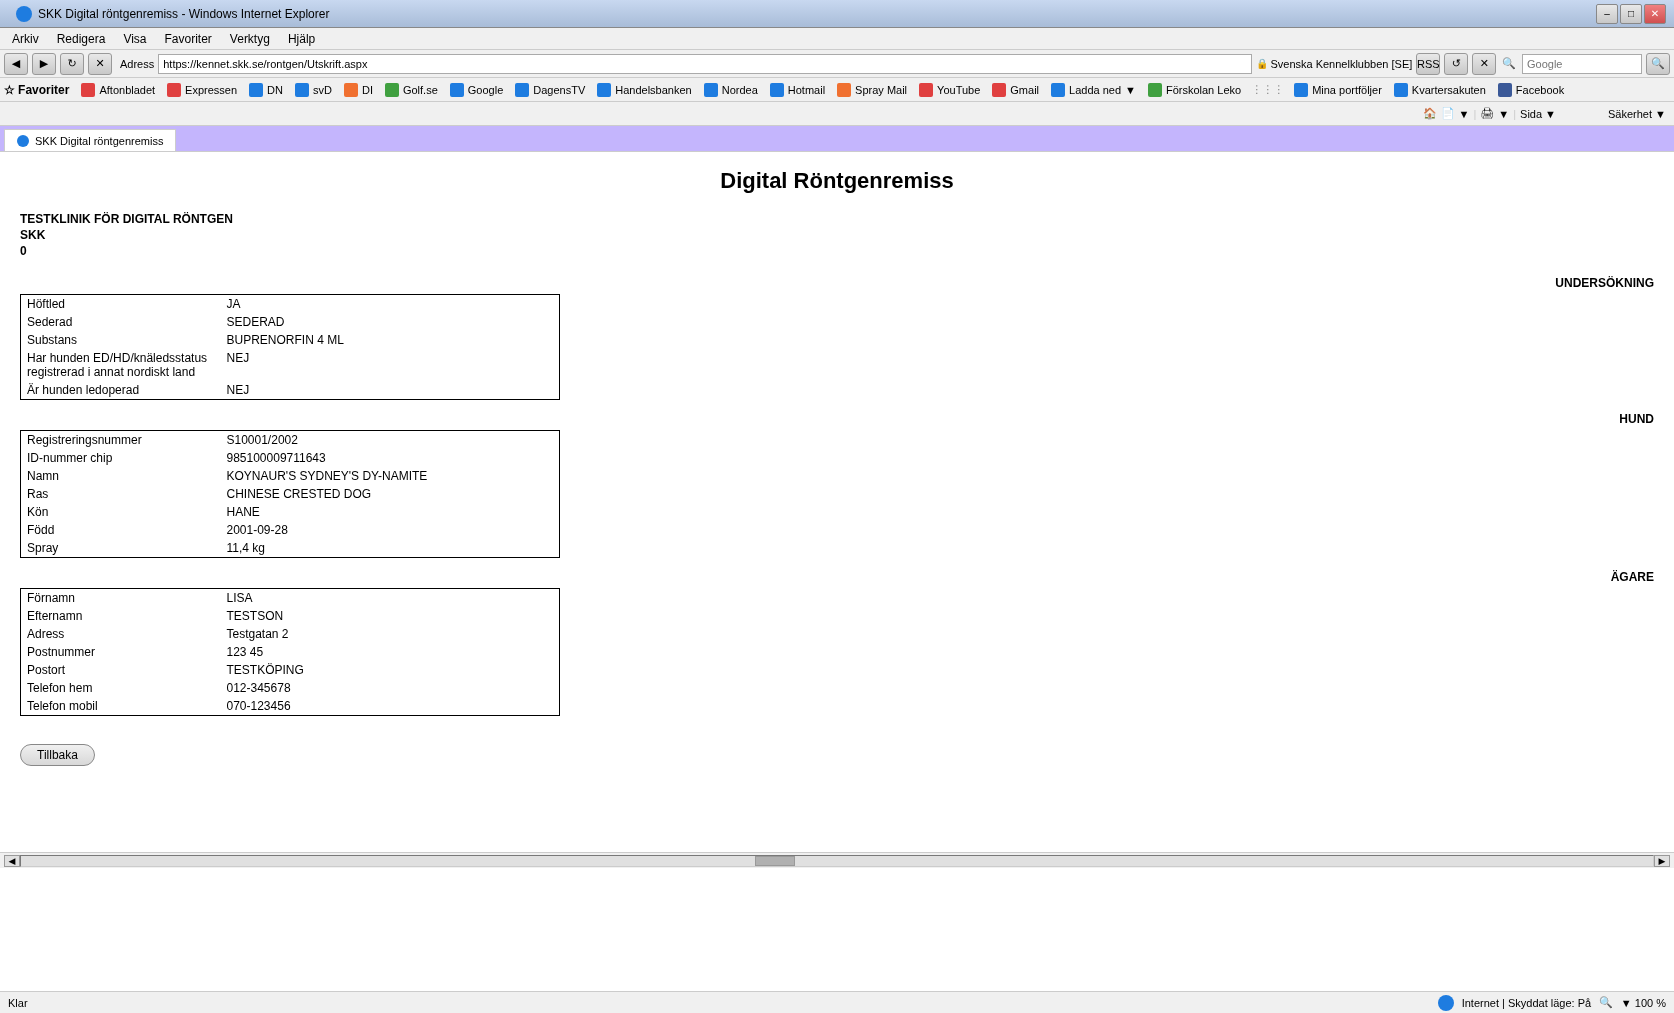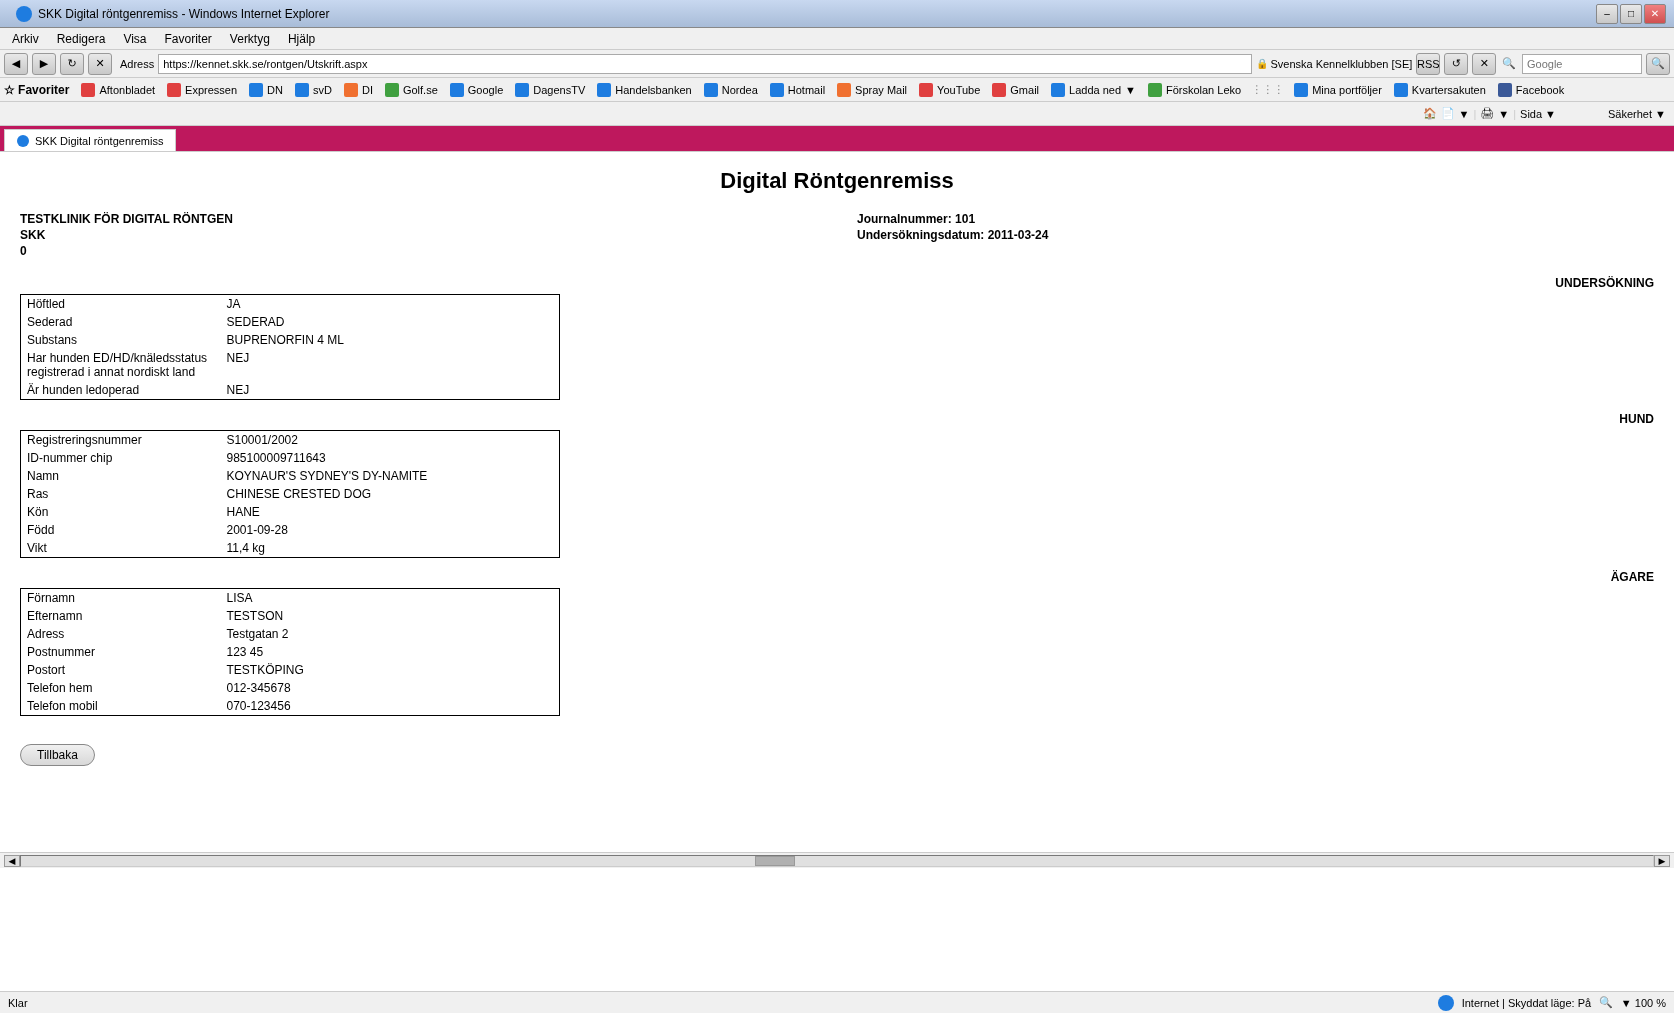--- a/index.html
+++ b/index.html
@@ -132,21 +132,21 @@
       border-radius: 2px;
       display: inline-block;
       flex-shrink: 0;
     }
     .fav-icon.red { background: #e04040; }
     .fav-icon.green { background: #40a040; }
     .fav-icon.orange { background: #f07030; }
 
     
     .tab-bar {
-      background: #be185d;
+      background: #c4b5fd;
       height: 26px;
       display: flex;
       align-items: flex-end;
       padding: 0 4px;
       border-bottom: 1px solid #ccc;
     }
     .tab {
       background: white;
       border: 1px solid #ccc;
       border-bottom: none;
@@ -434,30 +434,20 @@
 <div class="content-area">
   <h1 class="page-title">Digital Röntgenremiss</h1>
 
   <div class="clinic-info">
     <div class="clinic-info-grid">
       <div class="clinic-left">
         <p>TESTKLINIK FÖR DIGITAL RÖNTGEN</p>
         <p>SKK</p>
         <p>0</p>
       </div>
-      <div class="clinic-right">
-        <p>
-          <span>Journalnummer:</span>
-          <span>101</span>
-        </p>
-        <p>
-          <span>Undersökningsdatum:</span>
-          <span>2011-03-24</span>
-        </p>
-      </div>
     </div>
   </div>
 
   <div class="section-title">UNDERSÖKNING</div>
   <table class="data-table">
     <tbody>
         <tr>
       <td>Höftled</td>
       <td>JA</td>
     </tr>
@@ -501,21 +491,21 @@
     </tr>
     <tr>
       <td>Kön</td>
       <td>HANE</td>
     </tr>
     <tr>
       <td>Född</td>
       <td>2001-09-28</td>
     </tr>
     <tr>
-      <td>Vikt</td>
+      <td>Spray</td>
       <td>11,4 kg</td>
     </tr>
   </tbody>
     </table>
 
   <div class="section-title">ÄGARE</div>
   <table class="data-table">
     <tbody>
         <tr>
       <td>Förnamn</td>

